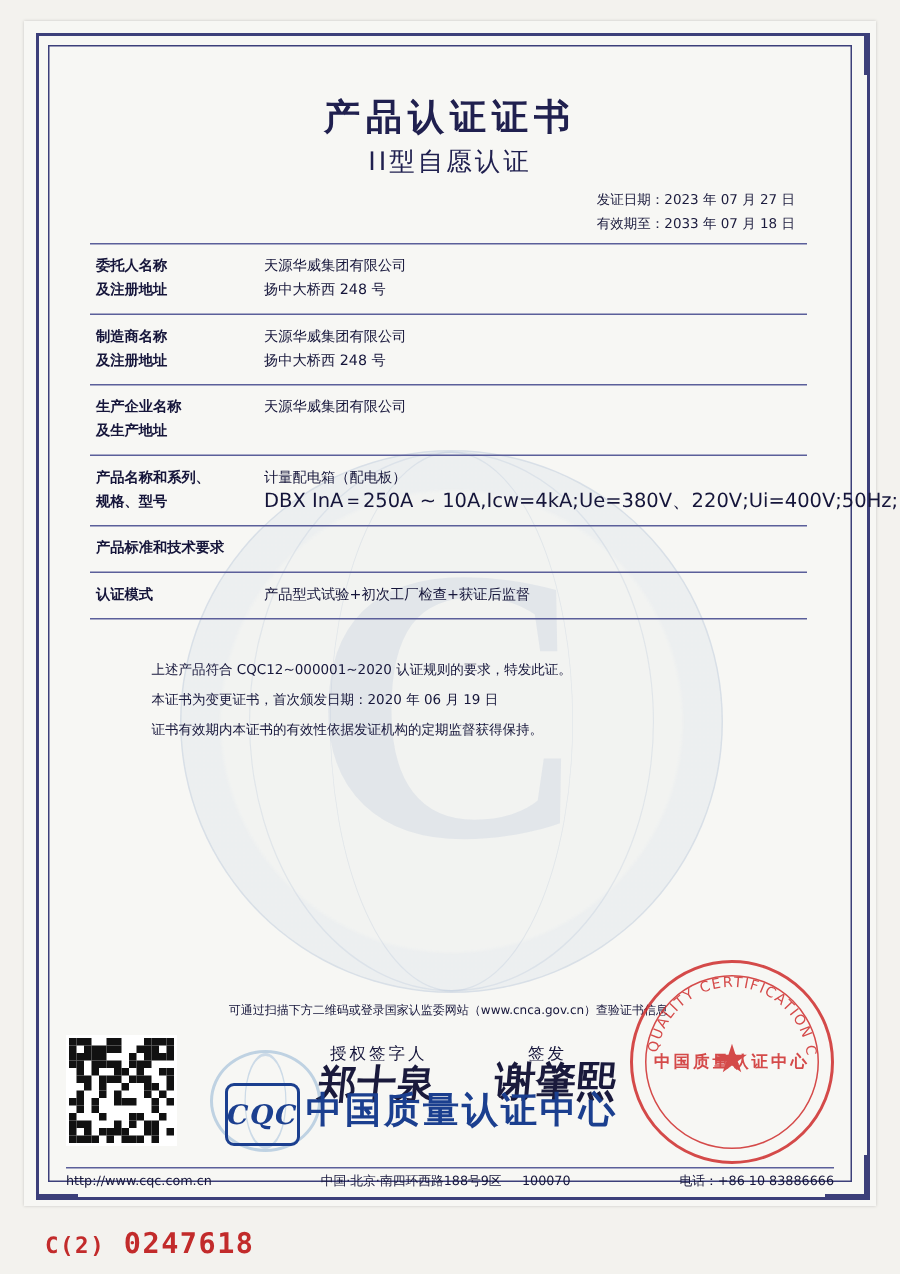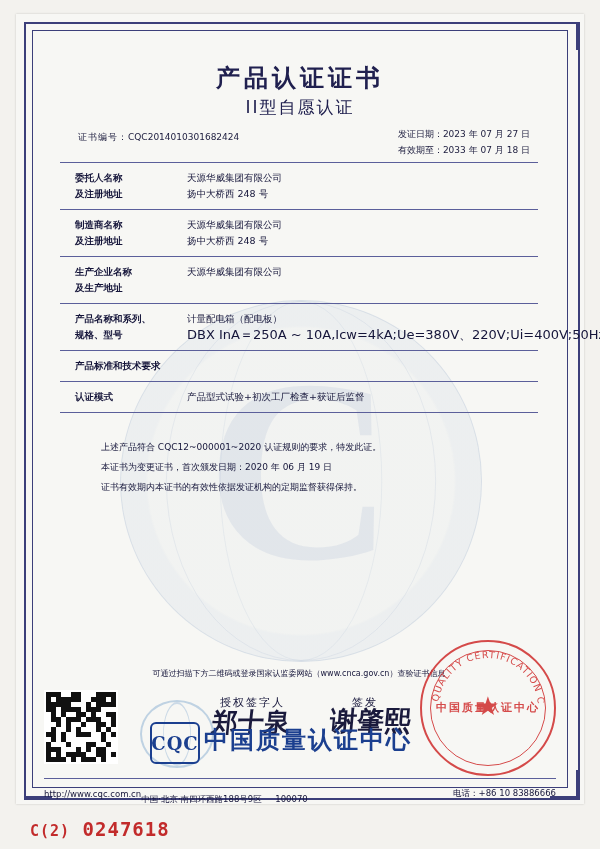--- a/index.html
+++ b/index.html
@@ -87,21 +87,21 @@
     position:absolute;left:60px;top:162px;width:478px;
     font-size:9.5px;color:#15153a;
     font-family:"DejaVu Sans","Liberation Sans",sans-serif;
   }
   .row{display:flex;border-bottom:1px solid #5b5f9a;}
   .row.first{border-top:1px solid #5b5f9a;}
   .row .lab{
     width:106px;flex:0 0 106px;padding:7px 0 7px 4px;font-weight:bold;line-height:16px;
   }
   .row .val{flex:1;padding:7px 0 7px 6px;line-height:16px;}
-  .row .lab div,.row .val div{white-space:nowrap;margin-left:11px;}
+  .row .lab div,.row .val div{white-space:nowrap;}
   .val .small{font-size:13px;}
 
   
   .notes{
     position:absolute;left:60px;top:437px;width:478px;
     font-size:9px;color:#15153a;line-height:20px;
     font-family:"DejaVu Sans","Liberation Sans",sans-serif;
     margin-left:41px;
   }
 
@@ -131,21 +131,21 @@
     font-family:"DejaVu Serif","Liberation Serif",serif;font-weight:bold;
     transform:skewX(-5deg);
   }
 
   
   .cqc-logo{
     position:absolute;left:150px;top:722px;width:46px;height:38px;
     border:2px solid #1b3f8f;border-radius:6px;
     color:#1b3f8f;font-weight:bold;font-size:18px;
     display:flex;align-items:center;justify-content:center;
-    font-family:"DejaVu Serif","Liberation Serif",serif;letter-spacing:1px;
+    font-family:"DejaVu Serif","Liberation Serif",serif;letter-spacing:1px;font-style:italic;
   }
   .cqc-name{
     position:absolute;left:204px;top:724px;font-size:24px;color:#1b3f8f;
     font-weight:bold;letter-spacing:2px;
     font-family:"DejaVu Sans","Liberation Sans",sans-serif;
   }
   .globe-mark{
     position:absolute;left:140px;top:700px;width:70px;height:64px;
     border-radius:50%;
     border:2px solid rgba(40,110,180,.45);
@@ -192,21 +192,21 @@
   
   .footline{
     position:absolute;left:44px;top:778px;width:512px;border-top:1px solid #5b5f9a;
   }
   .footer{
     position:absolute;left:44px;top:782px;width:512px;
     display:flex;justify-content:space-between;align-items:center;
     font-size:8.5px;color:#15153a;
     font-family:"DejaVu Sans","Liberation Sans",sans-serif;
   }
-  .footer .mid{flex:1;text-align:left;margin-top:12px;}
+  .footer .mid{flex:1;text-align:center;}
   .serial{
     position:absolute;left:30px;top:818px;
     font-size:19px;color:#c22b2b;font-weight:bold;letter-spacing:1px;
     font-family:"DejaVu Sans Mono","Liberation Mono",monospace;
   }
   .serial .pre{font-size:15px;}
 </style>
 </head>
 <body>
 
@@ -219,23 +219,20 @@
   <div class="border-outer"></div>
   <div class="border-inner"></div>
   <div class="corner tl"></div>
   <div class="corner tr"></div>
   <div class="corner bl"></div>
   <div class="corner br"></div>
 
   <div class="title">产品认证证书</div>
   <div class="subtitle">II型自愿认证</div>
 
-  <div class="certno">
-    <span class="lbl">证书编号：</span><span>CQC2014010301682424</span>
-  </div>
 
   <div class="dates">
     <div>
       <span>发证日期：</span><span>2023 年 07 月 27 日</span>
     </div>
     <div>
       <span>有效期至：</span><span>2033 年 07 月 18 日</span>
     </div>
   </div>
 

